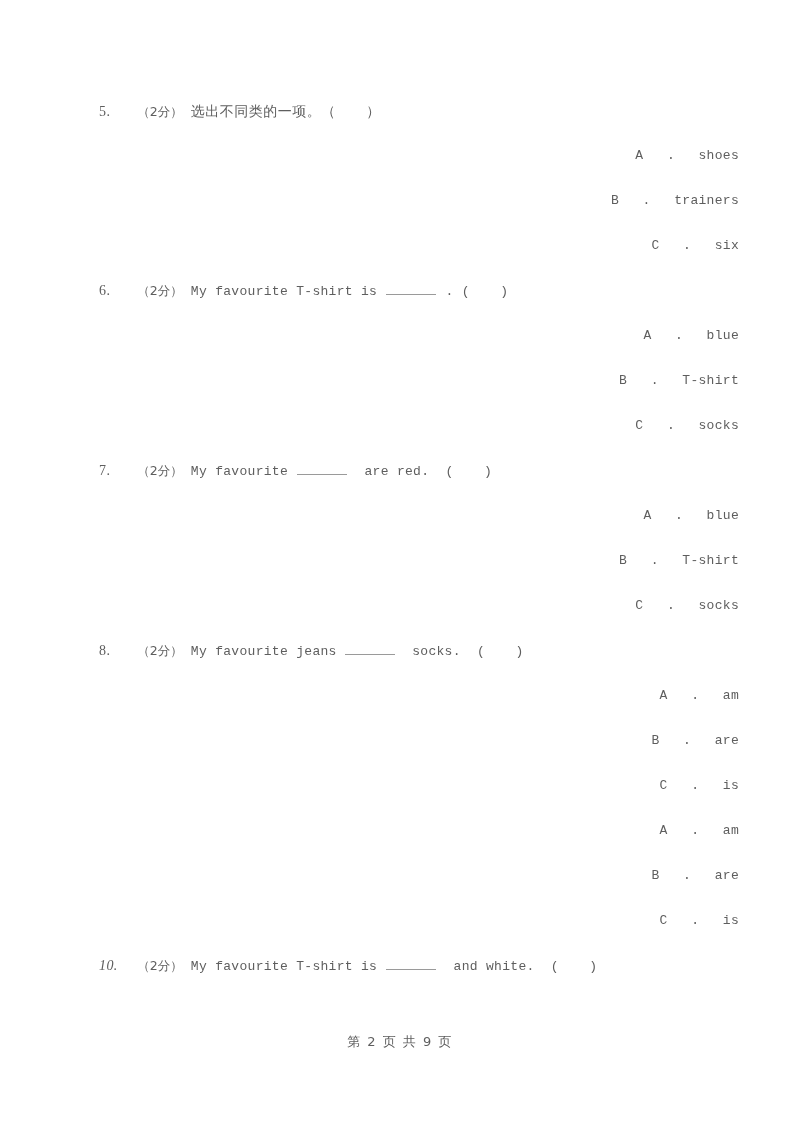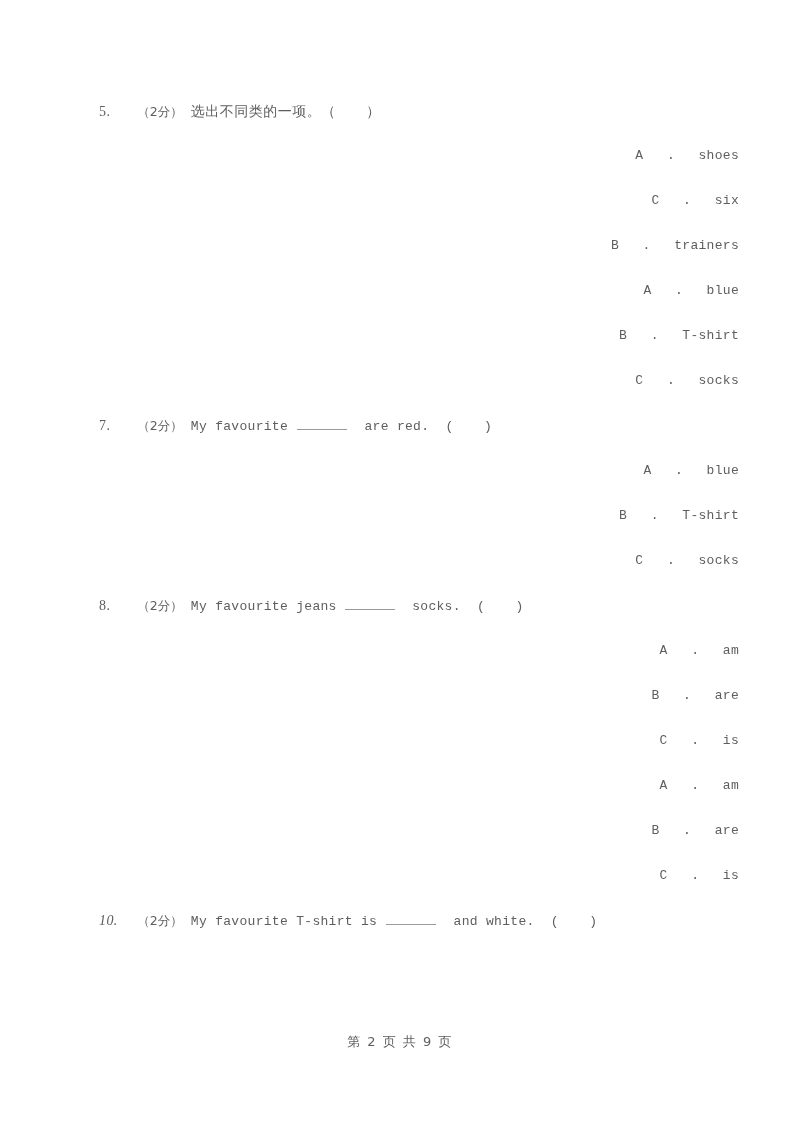--- a/index.html
+++ b/index.html
@@ -156,36 +156,45 @@
         <span class="q-stem-cjk">）</span>
       </div>
       <div class="opt-line">
         <span class="opt-letter">A</span>
         <span class="spacer-sm"></span>
         <span class="opt-letter">.</span>
         <span class="spacer-sm"></span>
         <span class="opt-text">shoes</span>
       </div>
       <div class="opt-line">
+        <span class="opt-letter">B</span>
+        <span class="spacer-sm"></span>
+        <span class="opt-letter">.</span>
+        <span class="spacer-sm"></span>
+        <span class="opt-text">trainers</span>
+      </div>
+      <div class="opt-line">
         <span class="opt-letter">C</span>
         <span class="spacer-sm"></span>
         <span class="opt-letter">.</span>
         <span class="spacer-sm"></span>
         <span class="opt-text">six</span>
       </div>
-      <div class="opt-line">
-        <span class="opt-letter">B</span>
-        <span class="spacer-sm"></span>
-        <span class="opt-letter">.</span>
-        <span class="spacer-sm"></span>
-        <span class="opt-text">trainers</span>
-      </div>
-    </div>
-
-    <div class="question-block">
+    </div>
+
+    <div class="question-block">
+      <div class="q-line">
+        <span class="q-num">6.</span>
+        <span class="q-score">（2分）</span>
+        <span class="q-stem">My favourite T-shirt is </span>
+        <span class="blank"></span>
+        <span class="q-stem bracket">. (</span>
+        <span class="spacer-md"></span>
+        <span class="q-stem bracket">)</span>
+      </div>
       <div class="opt-line">
         <span class="opt-letter">A</span>
         <span class="spacer-sm"></span>
         <span class="opt-letter">.</span>
         <span class="spacer-sm"></span>
         <span class="opt-text">blue</span>
       </div>
       <div class="opt-line">
         <span class="opt-letter">B</span>
         <span class="spacer-sm"></span>

